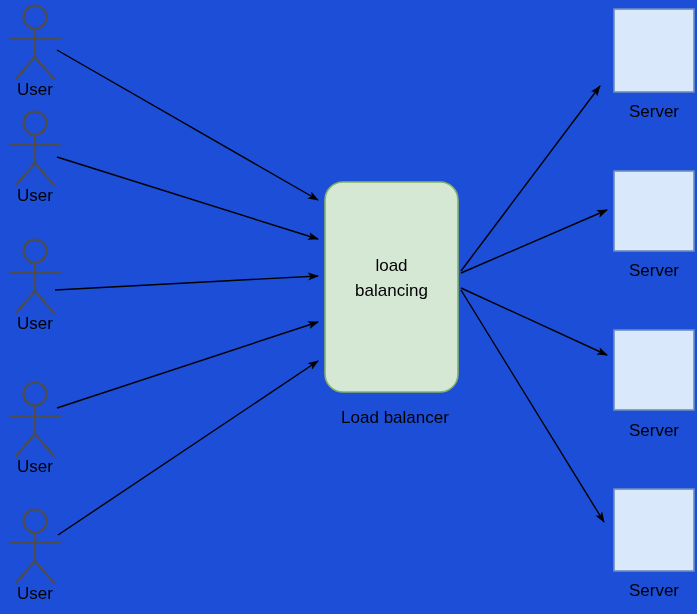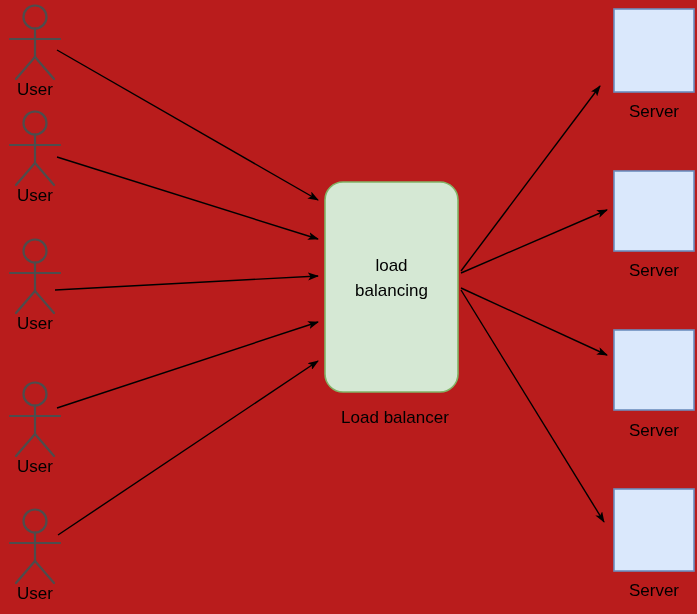--- a/index.html
+++ b/index.html
@@ -10,21 +10,21 @@
   body {
     width: 697px;
     height: 614px;
     font-family: "Liberation Sans", sans-serif;
     overflow: hidden;
   }
   #canvas {
     position: relative;
     width: 697px;
     height: 614px;
-    background: #b91c1c;
+    background: #1d4ed8;
   }
   #diagram-svg {
     position: absolute;
     top: 0;
     left: 0;
     width: 697px;
     height: 614px;
   }
   .node-label {
     font-family: "Liberation Sans", sans-serif;

